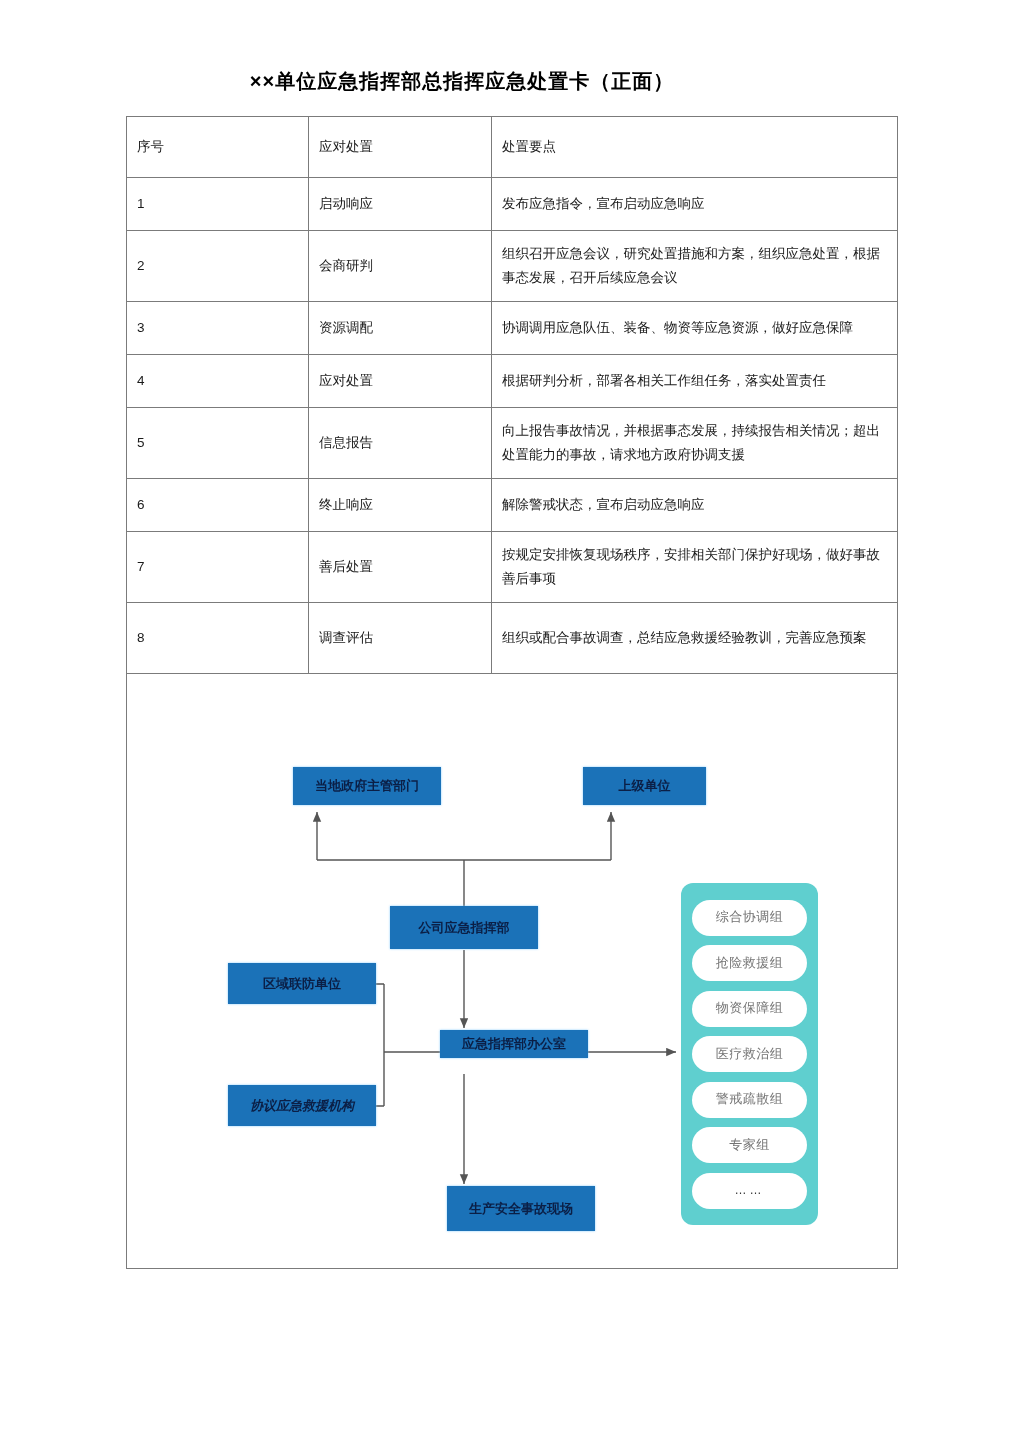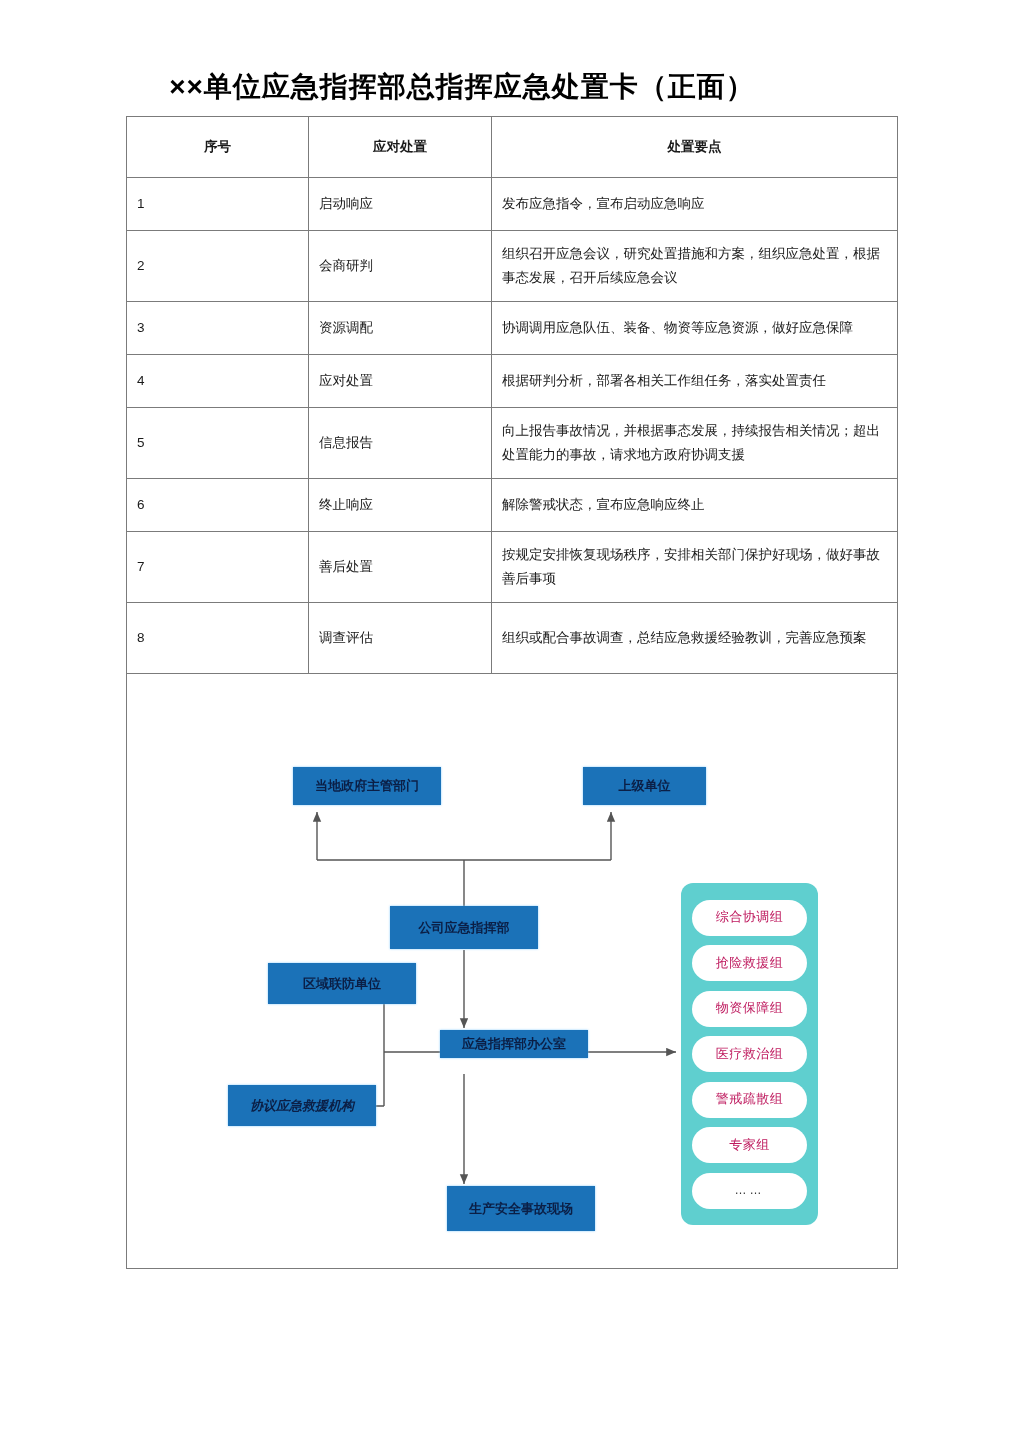--- a/index.html
+++ b/index.html
@@ -9,21 +9,21 @@
     font-family:"Liberation Sans","DejaVu Sans",sans-serif;
     color:#111;
     position:relative;
     overflow:hidden;
   }
   
   .doc-title{
     position:absolute;
     left:0;top:68px;width:924px;
     text-align:center;
-    font-size:28px;
+    font-size:20px;
     font-weight:bold;
     letter-spacing:1px;
     color:#000;
   }
   
   .card-table{
     position:absolute;
     left:126px; top:116px;
     width:771px;
     border-collapse:collapse;
@@ -38,21 +38,21 @@
     color:#1a1a1a;
   }
   .col-no{width:182px;text-align:center;}
   .col-step{width:183px;text-align:center;}
   .col-point{width:406px;text-align:left;}
   .tbl-caption{
     text-align:center;
     height:46px;
     font-size:13.5px;
   }
-  .tbl-head td{text-align:center;height:42px;font-weight:bold;}
+  .tbl-head td{height:42px;}
   .row-body td{height:34px;}
   .row-body.tall td{height:52px;}
 
   
   .flow-cell{padding:12px !important;height:570px;position:relative;}
   .flow-wrap{position:relative;width:769px;height:570px;overflow:hidden;}
 
   .fbox{
     position:absolute;
     background:#1b72b8;
@@ -75,21 +75,21 @@
     padding:7px 0;
     box-sizing:border-box;
   }
   .gitem{
     width:84%;
     height:36px;
     background:#ffffff;
     border-radius:18px;
     display:flex;align-items:center;justify-content:center;
     font-size:13px;
-    color:#be185d;
+    color:#737373;
     letter-spacing:.5px;
   }
   .gitem.dots{color:#333;letter-spacing:3px;font-size:12px;}
   .flow-svg{position:absolute;left:0;top:0;width:769px;height:570px;}
 </style>
 </head>
 <body>
 
 <div class="doc-title">××单位应急指挥部总指挥应急处置卡（正面）</div>
 
@@ -127,21 +127,21 @@
       <td>根据研判分析，部署各相关工作组任务，落实处置责任</td>
     </tr>
     <tr class="row-body tall">
       <td>5</td>
       <td>信息报告</td>
       <td>向上报告事故情况，并根据事态发展，持续报告相关情况；超出处置能力的事故，请求地方政府协调支援</td>
     </tr>
     <tr class="row-body">
       <td>6</td>
       <td>终止响应</td>
-      <td>解除警戒状态，宣布应急响应终止</td>
+      <td>解除警戒状态，宣布启动应急响应</td>
     </tr>
     <tr class="row-body tall">
       <td>7</td>
       <td>善后处置</td>
       <td>按规定安排恢复现场秩序，安排相关部门保护好现场，做好事故善后事项</td>
     </tr>
     <tr class="row-body tall">
       <td>8</td>
       <td>调查评估</td>
       <td>组织或配合事故调查，总结应急救援经验教训，完善应急预案</td>
@@ -188,21 +188,21 @@
           </div>
 
           <div class="fbox" style="left:444px;top:81px;width:123px;height:38px;">
             <span>上级单位</span>
           </div>
 
           <div class="fbox" style="left:251px;top:220px;width:148px;height:43px;align-items:center;">
             <span>公司应急指挥部</span>
           </div>
 
-          <div class="fbox" style="left:89px;top:277px;width:148px;height:41px;margin-left:40px;">
+          <div class="fbox" style="left:89px;top:277px;width:148px;height:41px;">
             <span>区域联防单位</span>
           </div>
 
           <div class="fbox" style="left:89px;top:399px;width:148px;height:41px;font-style:italic;">
             <span>协议应急救援机构</span>
           </div>
 
           <div class="fbox" style="left:301px;top:344px;width:148px;height:28px;">
             <span>应急指挥部办公室</span>
           </div>

